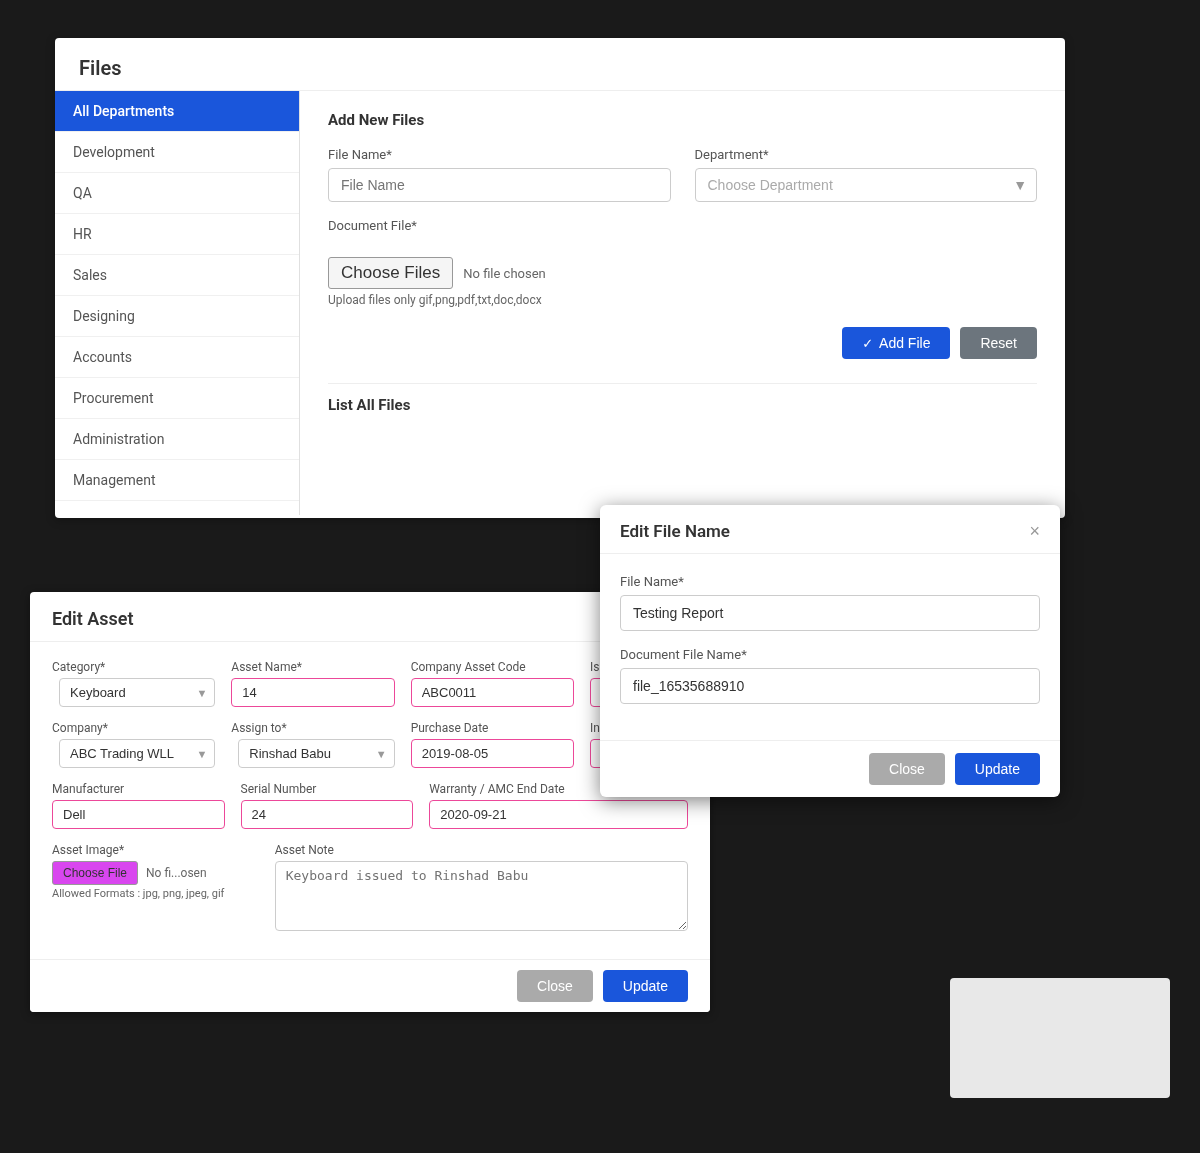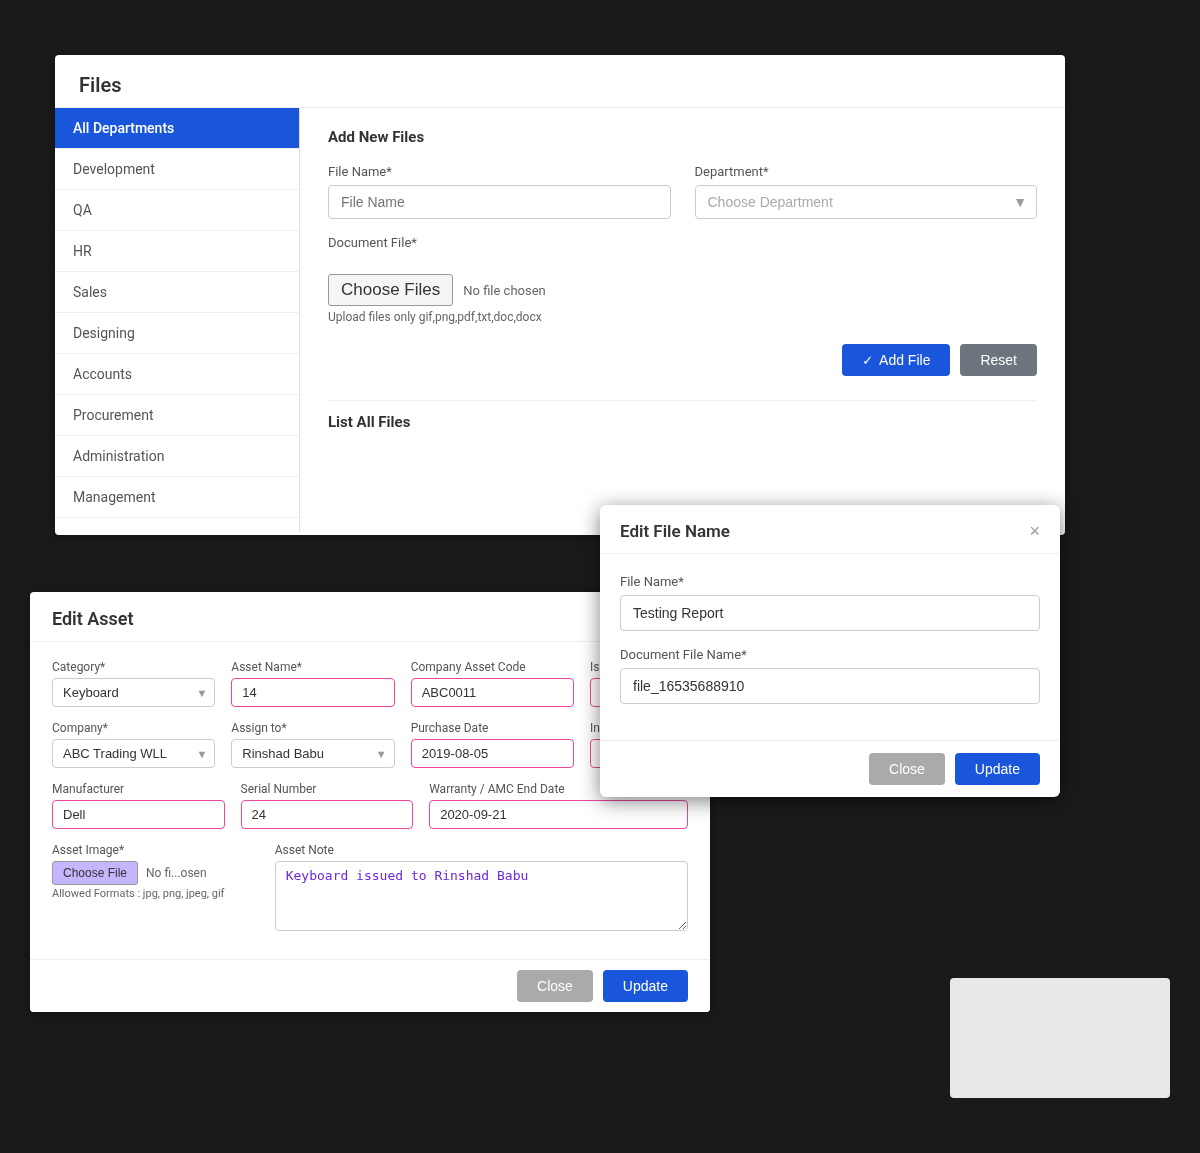--- a/index.html
+++ b/index.html
@@ -10,21 +10,21 @@
       color: #333;
       width: 1200px;
       height: 1153px;
       overflow: hidden;
       position: relative;
     }
 
     
     .files-panel {
       position: absolute;
-      top: 55px;
+      top: 38px;
       left: 55px;
       width: 1010px;
       height: 480px;
       background: #fff;
       border-radius: 4px;
       box-shadow: 0 2px 10px rgba(0,0,0,0.3);
       overflow: hidden;
     }
 
     .panel-header {
@@ -278,20 +278,21 @@
       padding: 6px 10px;
       border: 1px solid #ec4899;
       border-radius: 4px;
       font-size: 13px;
       color: #333;
       outline: none;
     }
 
     .asset-select-wrapper {
       position: relative;
+      margin-left: 7px;
     }
 
     .asset-select {
       width: 100%;
       padding: 6px 10px;
       border: 1px solid #ccc;
       border-radius: 4px;
       font-size: 13px;
       color: #333;
       appearance: none;
@@ -308,36 +309,36 @@
       font-size: 11px;
       pointer-events: none;
     }
 
     .asset-textarea {
       width: 100%;
       padding: 6px 10px;
       border: 1px solid #ccc;
       border-radius: 4px;
       font-size: 13px;
-      color: #6d28d9;
+      color: #737373;
       resize: vertical;
       height: 70px;
       outline: none;
     }
 
     .asset-file-row {
       display: flex;
       align-items: center;
       gap: 8px;
     }
 
     .asset-choose-btn {
       padding: 4px 10px;
       border: 1px solid #999;
-      background: #c4b5fd;
+      background: #d946ef;
       border-radius: 3px;
       font-size: 12px;
       cursor: pointer;
       color: #333;
     }
 
     .asset-no-file {
       font-size: 12px;
       color: #666;
     }

